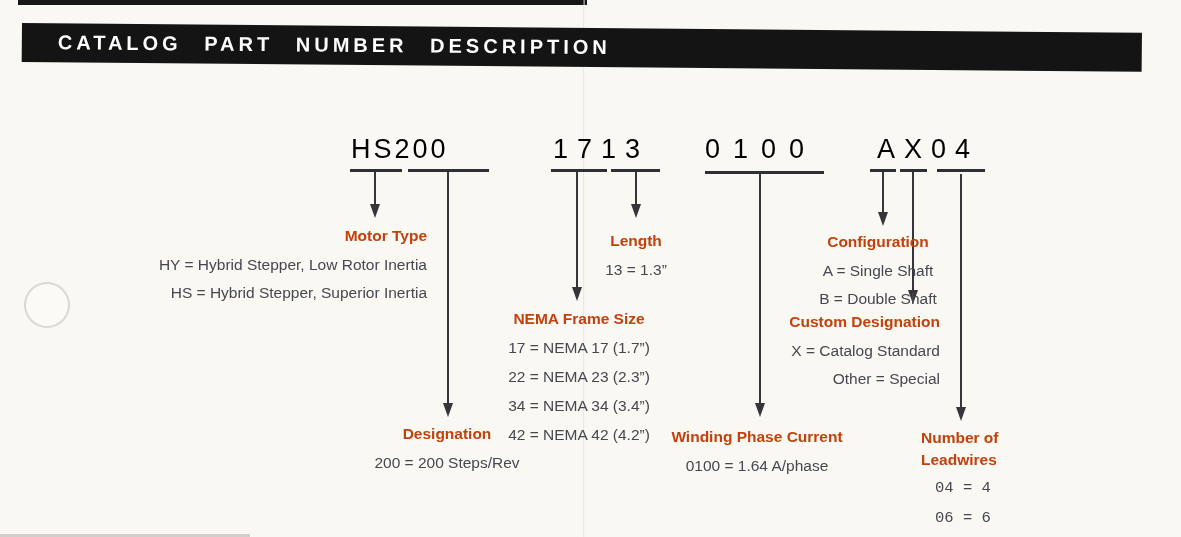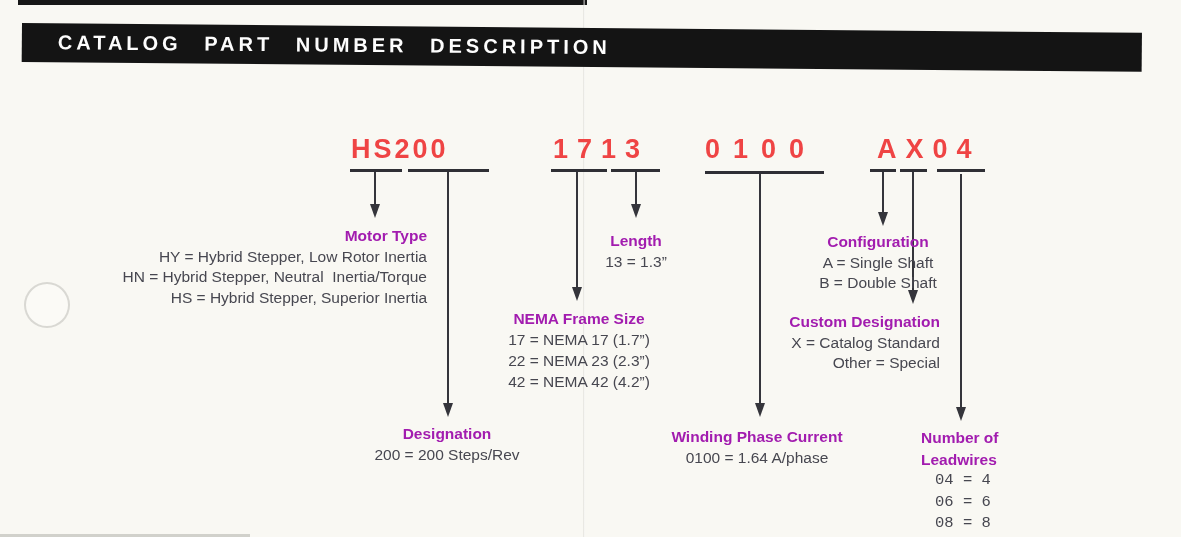--- a/index.html
+++ b/index.html
@@ -22,21 +22,21 @@
     position:absolute;left:22px;top:23px;width:1120px;height:39px;
     background:#141414;transform:rotate(0.5deg);transform-origin:0 0;
   }
   .header-bar .title{
     display:block;padding-left:36px;line-height:39px;
     font-size:20px;font-weight:bold;letter-spacing:4px;word-spacing:13px;
     color:#fdfdfd;white-space:nowrap;
   }
 
   
-  .pn-seg{position:absolute;top:134px;font-size:27px;font-weight:bold;color:#ef4444;white-space:nowrap;}
+  .pn-seg{position:absolute;top:134px;font-size:27px;font-weight:normal;color:#000000;white-space:nowrap;}
   .pn-1{left:351px;letter-spacing:3px;}
   .pn-2{left:553px;letter-spacing:9px;}
   .pn-3{left:705px;letter-spacing:13px;}
   .pn-4{left:877px;letter-spacing:9px;}
 
   .ul{position:absolute;top:169px;height:3px;background:#2f2f35;}
   .ul-hs{left:350px;width:52px;}
   .ul-200{left:408px;width:81px;}
   .ul-17{left:551px;width:56px;}
   .ul-13{left:611px;width:49px;}
@@ -52,22 +52,22 @@
   .vl-res{left:447px;top:172px;height:232px;}    .ah-res{left:443px;top:403px;}
   .vl-nema{left:576px;top:172px;height:116px;}   .ah-nema{left:572px;top:287px;}
   .vl-len{left:635px;top:172px;height:33px;}     .ah-len{left:631px;top:204px;}
   .vl-wind{left:759px;top:174px;height:230px;}   .ah-wind{left:755px;top:403px;}
   .vl-conf{left:882px;top:172px;height:41px;}    .ah-conf{left:878px;top:212px;}
   .vl-cust{left:912px;top:172px;height:119px;}   .ah-cust{left:908px;top:290px;}
   .vl-lead{left:960px;top:174px;height:234px;}   .ah-lead{left:956px;top:407px;}
 
   
   .co{position:absolute;font-size:15.5px;line-height:20.5px;color:#474750;}
-  .co .co-title{font-weight:bold;color:#a21caf;white-space:pre-line;}
-  .co .co-line{white-space:pre-wrap;}
+  .co .co-title{font-weight:bold;color:#c2410c;white-space:pre-line;}
+  .co .co-line{white-space:pre-wrap;margin-top:8px;}
   .co-right{text-align:right;}
   .co-center{text-align:center;}
   .co-left{text-align:left;}
 
   .co-motor{left:95px;top:226px;width:332px;}
   .co-length{left:576px;top:231px;width:120px;}
   .co-config{left:798px;top:232px;width:160px;}
   .co-nema{left:500px;top:308px;width:158px;line-height:21px;}
   .co-custom{left:780px;top:312px;width:160px;}
   .co-res{left:357px;top:424px;width:180px;}
@@ -114,39 +114,39 @@
 <div class="vl vl-conf"></div>
 <div class="ah ah-conf"></div>
 <div class="vl vl-cust"></div>
 <div class="ah ah-cust"></div>
 <div class="vl vl-lead"></div>
 <div class="ah ah-lead"></div>
 
 <div class="co co-right co-motor">
   <div class="co-title">Motor Type</div>
   <div class="co-line">HY = Hybrid Stepper, Low Rotor Inertia</div>
-  <div class="co-line">HN = Hybrid Stepper, Neutral  Inertia/Torque</div>
   <div class="co-line">HS = Hybrid Stepper, Superior Inertia</div>
 </div>
 
 <div class="co co-center co-length">
   <div class="co-title">Length</div>
   <div class="co-line">13 = 1.3”</div>
 </div>
 
 <div class="co co-center co-config">
   <div class="co-title">Configuration</div>
   <div class="co-line">A = Single Shaft</div>
   <div class="co-line">B = Double Shaft</div>
 </div>
 
 <div class="co co-center co-nema">
   <div class="co-title">NEMA Frame Size</div>
   <div class="co-line">17 = NEMA 17 (1.7”)</div>
   <div class="co-line">22 = NEMA 23 (2.3”)</div>
+  <div class="co-line">34 = NEMA 34 (3.4”)</div>
   <div class="co-line">42 = NEMA 42 (4.2”)</div>
 </div>
 
 <div class="co co-right co-custom">
   <div class="co-title">Custom Designation</div>
   <div class="co-line">X = Catalog Standard</div>
   <div class="co-line">Other = Special</div>
 </div>
 
 <div class="co co-center co-res">

